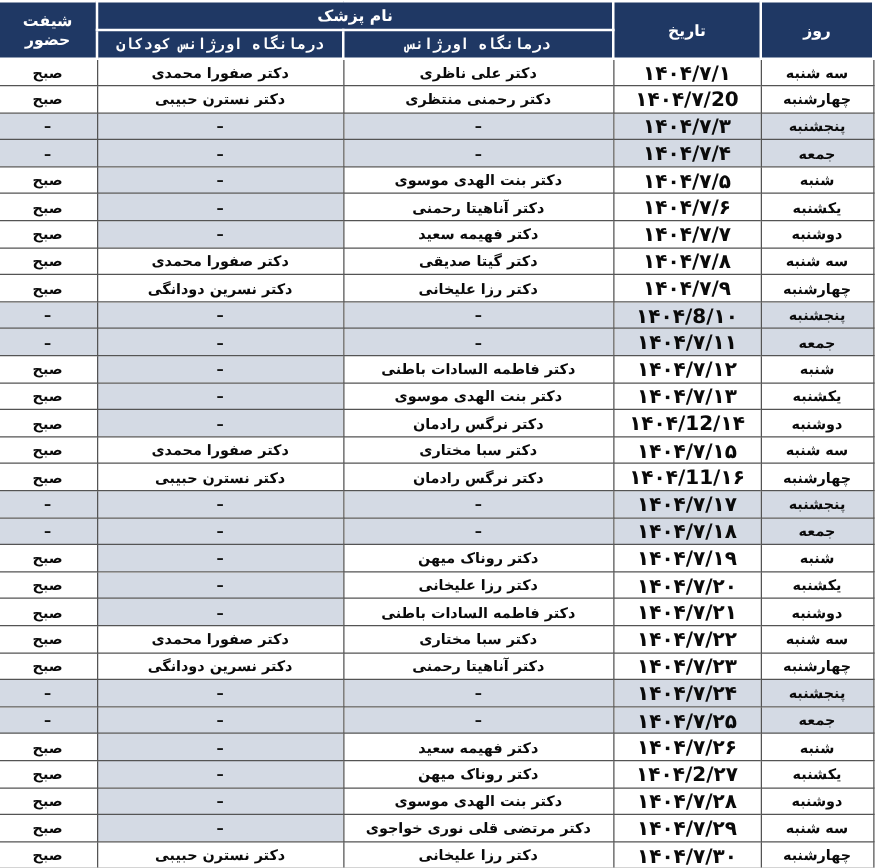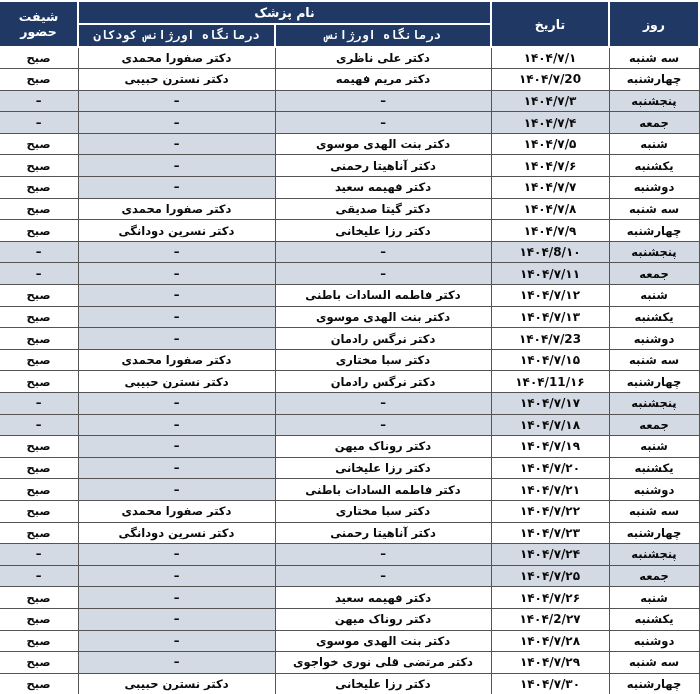--- a/index.html
+++ b/index.html
@@ -45,21 +45,21 @@
     text-align:center;
     vertical-align:middle;
     height:21.6px;
     padding:0 3px;
     background:#ffffff;
     white-space:nowrap;
     overflow:hidden;
   }
   tbody tr.shaded td{background:var(--shaded-bg);}
   tbody td.cell-shaded{background:var(--shaded-bg);}
-  tbody td.col-date{font-size:12px;letter-spacing:.3px;margin-top:42px;}
+  tbody td.col-date{font-size:16px;letter-spacing:.3px;margin-top:42px;}
 </style>
 </head>
 <body>
 
 <table class="schedule">
   <colgroup>
     <col class="c-day">
     <col class="c-date">
     <col class="c-emerg">
     <col class="c-child">
@@ -81,21 +81,21 @@
       <tr>
         <td class="col-day">سه شنبه</td>
         <td class="col-date">۱۴۰۴/۷/۱</td>
         <td class="col-emerg">دکتر علی ناظری</td>
         <td class="col-child">دکتر صفورا محمدی</td>
         <td class="col-shift">صبح</td>
       </tr>
       <tr>
         <td class="col-day">چهارشنبه</td>
         <td class="col-date">۱۴۰۴/۷/20</td>
-        <td class="col-emerg">دکتر مریم فهیمه</td>
+        <td class="col-emerg">دکتر رحمنی منتظری</td>
         <td class="col-child">دکتر نسترن حبیبی</td>
         <td class="col-shift">صبح</td>
       </tr>
       <tr class="shaded">
         <td class="col-day">پنجشنبه</td>
         <td class="col-date">۱۴۰۴/۷/۳</td>
         <td class="col-emerg">–</td>
         <td class="col-child">–</td>
         <td class="col-shift">–</td>
       </tr>
@@ -164,21 +164,21 @@
       </tr>
       <tr>
         <td class="col-day">یکشنبه</td>
         <td class="col-date">۱۴۰۴/۷/۱۳</td>
         <td class="col-emerg">دکتر بنت الهدی موسوی</td>
         <td class="col-child cell-shaded">–</td>
         <td class="col-shift">صبح</td>
       </tr>
       <tr>
         <td class="col-day">دوشنبه</td>
-        <td class="col-date">۱۴۰۴/۷/23</td>
+        <td class="col-date">۱۴۰۴/12/۱۴</td>
         <td class="col-emerg">دکتر نرگس رادمان</td>
         <td class="col-child cell-shaded">–</td>
         <td class="col-shift">صبح</td>
       </tr>
       <tr>
         <td class="col-day">سه شنبه</td>
         <td class="col-date">۱۴۰۴/۷/۱۵</td>
         <td class="col-emerg">دکتر سبا مختاری</td>
         <td class="col-child">دکتر صفورا محمدی</td>
         <td class="col-shift">صبح</td>

